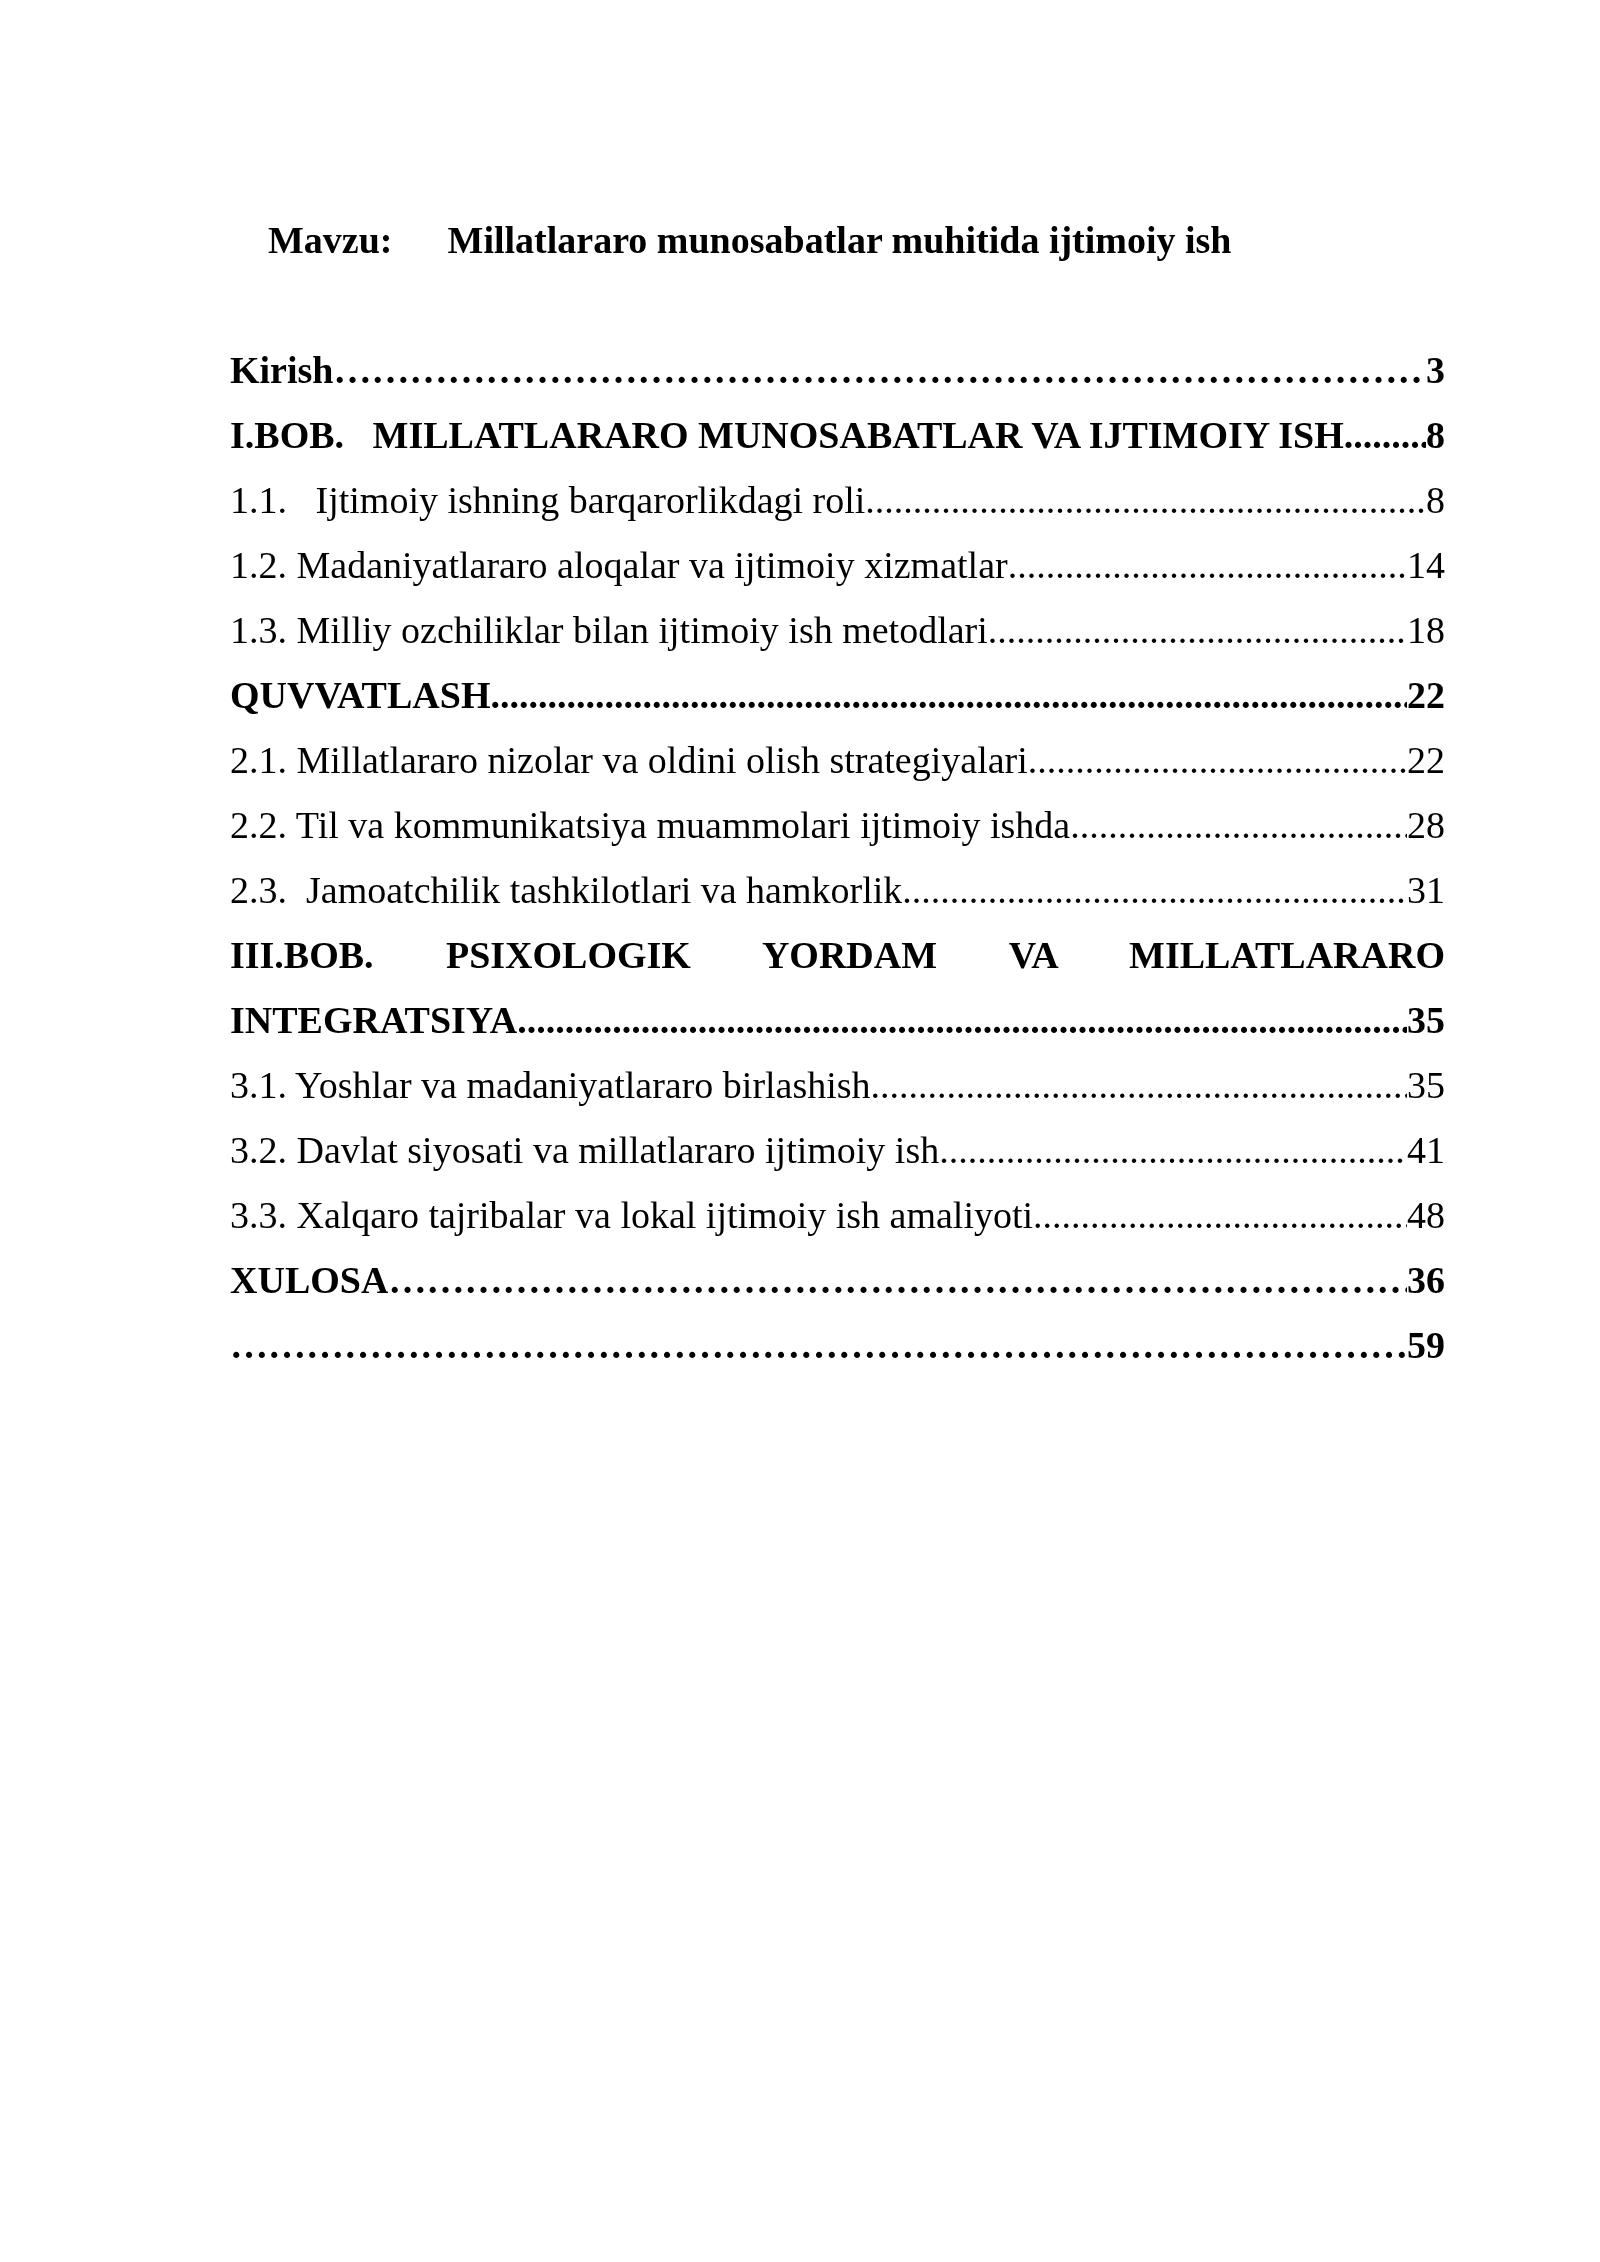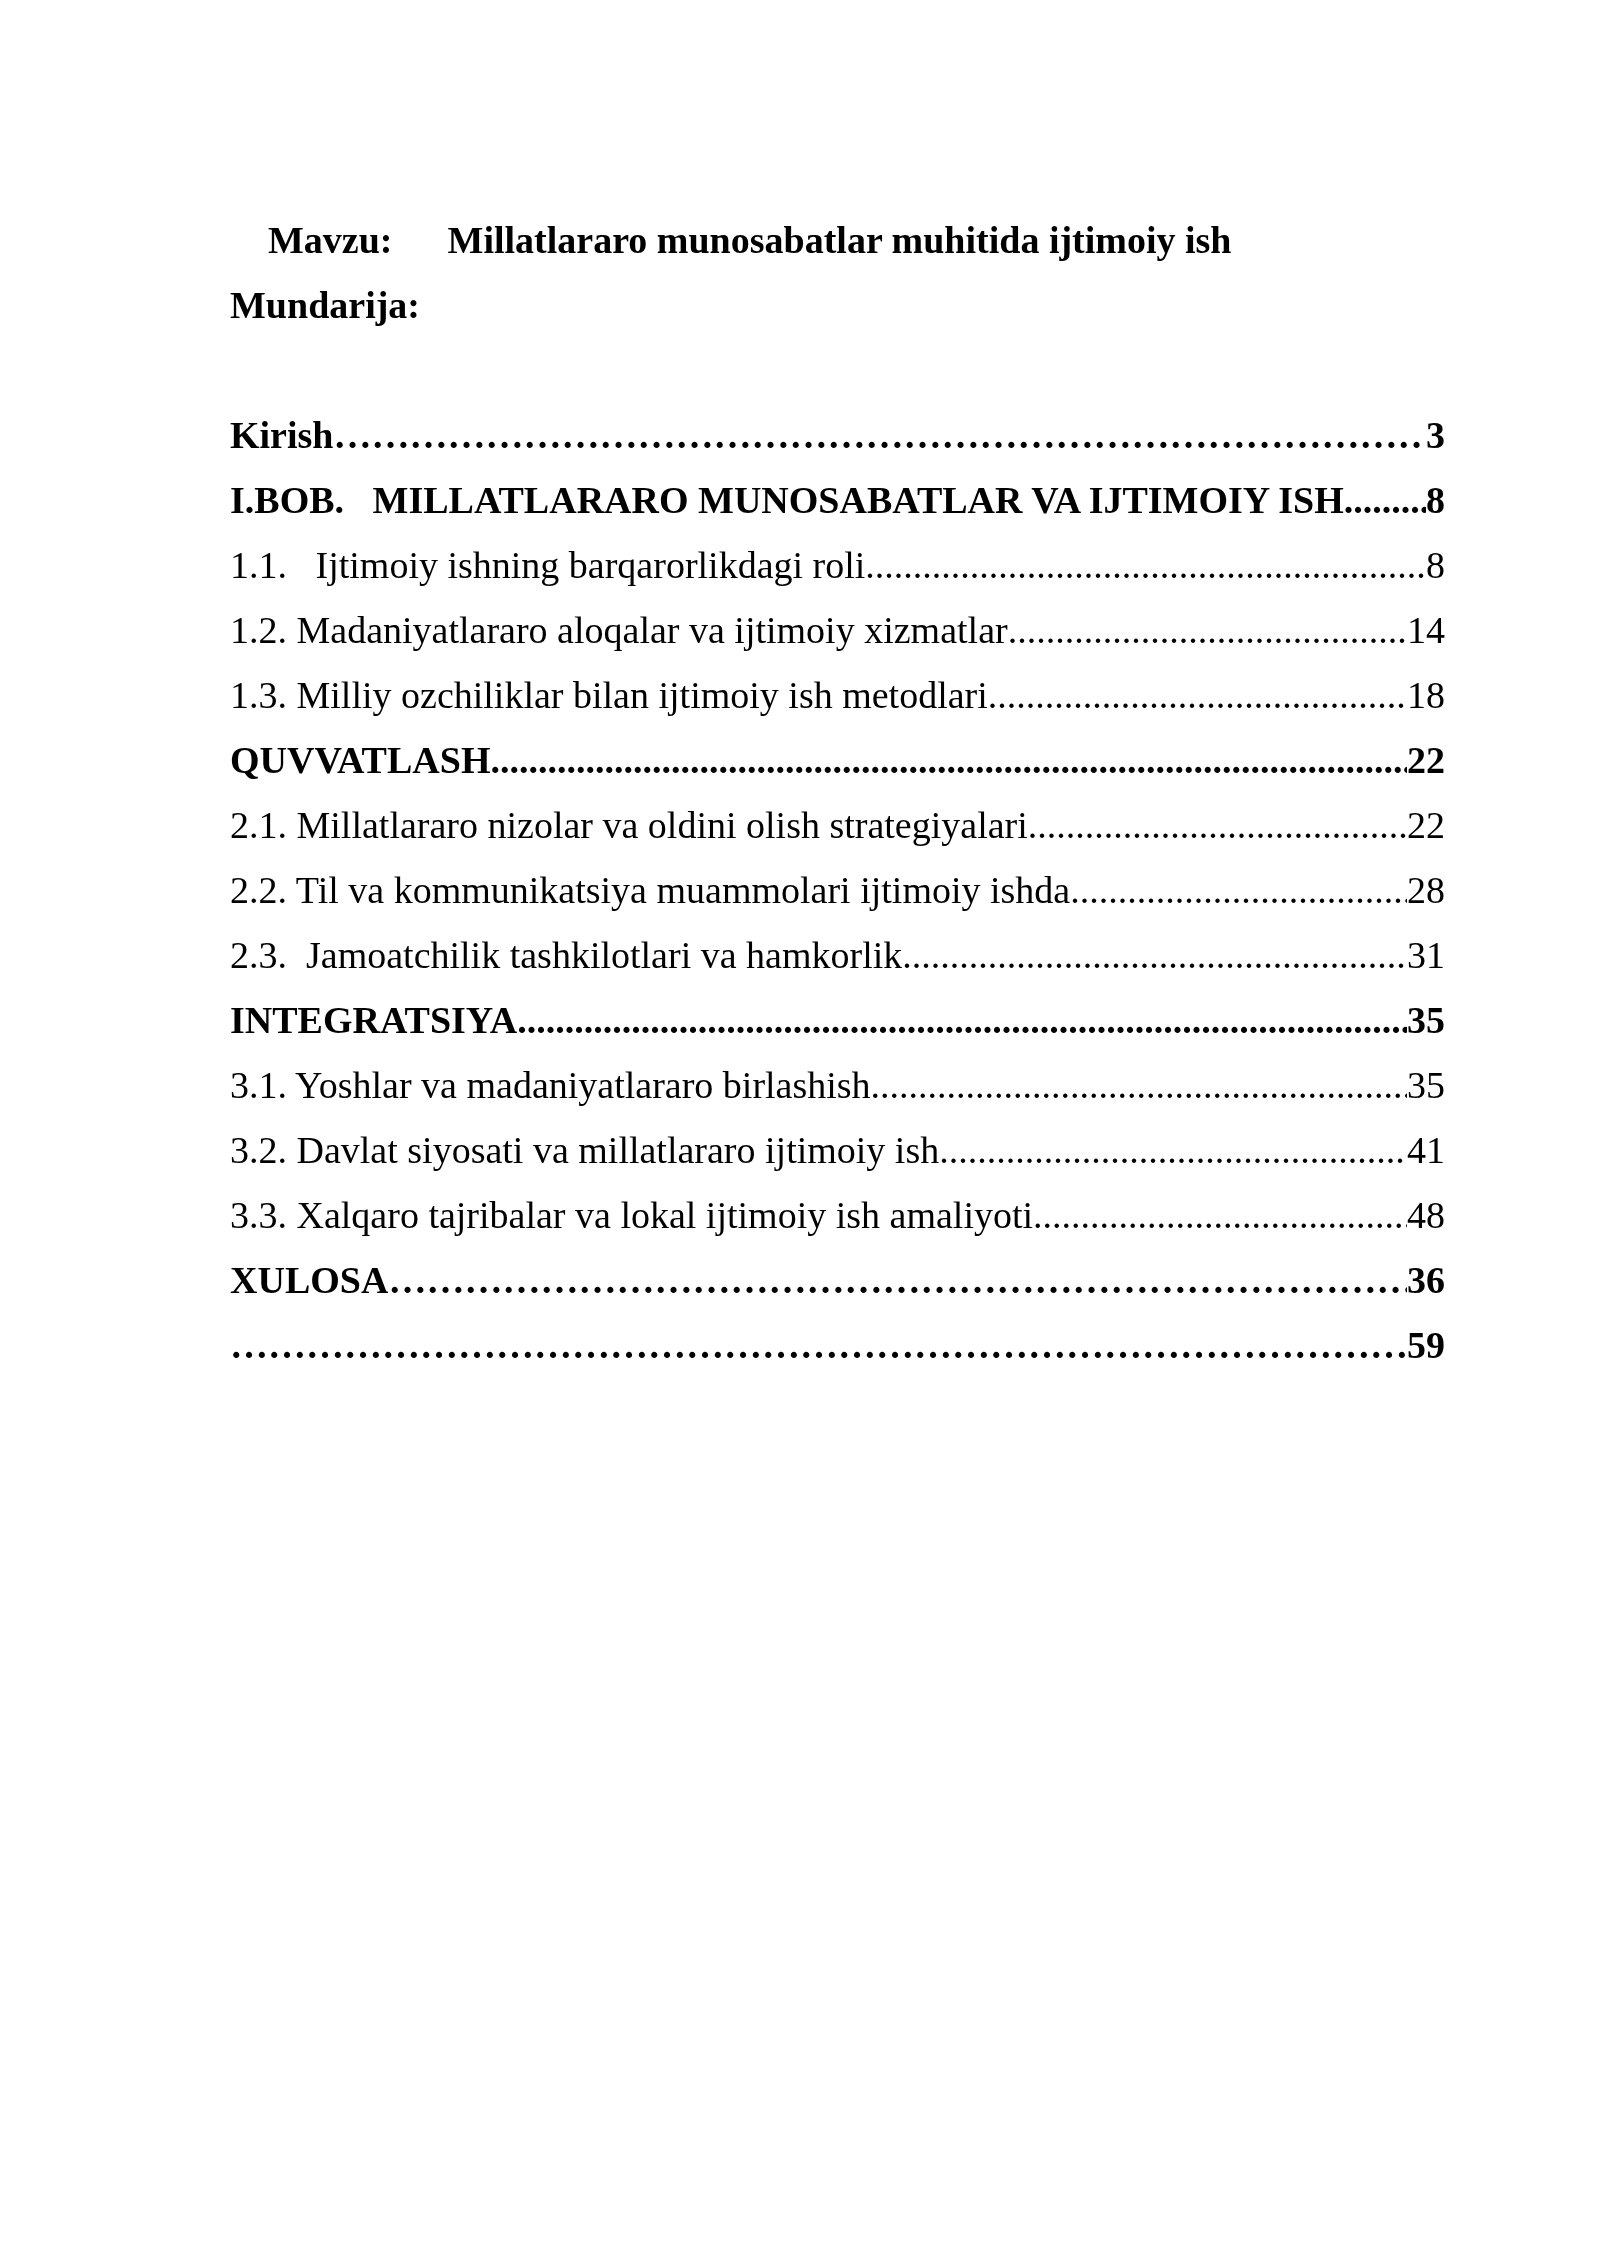--- a/index.html
+++ b/index.html
@@ -32,34 +32,34 @@
 <body>
 
 <div class="doc">
 
   <div class="line center bold">
     <span>Mavzu:</span><span class="title-main">Millatlararo munosabatlar muhitida ijtimoiy ish</span>
   </div>
 
   <div class="spacer"></div>
 
-  <div class="line center bold">Mundarija:</div>
 
   <div class="spacer"></div>
 
   <div id="toc">
       <div class="line bold leader-row"><span class="lab">Kirish</span><span class="dots">……………………………………………………………………………………………………………………………………………………………………………………………………………………………………………………………………………………………………………………………………………………………………………………</span><span class="pg">3</span></div>
       <div class="line bold leader-row"><span class="lab">I.BOB.   MILLATLARARO MUNOSABATLAR VA IJTIMOIY ISH</span><span class="dots">............................................................................................................................................................................................................................................................................................................</span><span class="pg">8</span></div>
       <div class="line leader-row"><span class="lab">1.1.   Ijtimoiy ishning barqarorlikdagi roli</span><span class="dots">............................................................................................................................................................................................................................................................................................................</span><span class="pg">8</span></div>
       <div class="line leader-row"><span class="lab">1.2. Madaniyatlararo aloqalar va ijtimoiy xizmatlar</span><span class="dots">............................................................................................................................................................................................................................................................................................................</span><span class="pg">14</span></div>
       <div class="line leader-row"><span class="lab">1.3. Milliy ozchiliklar bilan ijtimoiy ish metodlari</span><span class="dots">............................................................................................................................................................................................................................................................................................................</span><span class="pg">18</span></div>
       <div class="line bold leader-row"><span class="lab">QUVVATLASH</span><span class="dots">............................................................................................................................................................................................................................................................................................................</span><span class="pg">22</span></div>
       <div class="line leader-row"><span class="lab">2.1. Millatlararo nizolar va oldini olish strategiyalari</span><span class="dots">............................................................................................................................................................................................................................................................................................................</span><span class="pg">22</span></div>
       <div class="line leader-row"><span class="lab">2.2. Til va kommunikatsiya muammolari ijtimoiy ishda</span><span class="dots">............................................................................................................................................................................................................................................................................................................</span><span class="pg">28</span></div>
       <div class="line leader-row"><span class="lab">2.3.  Jamoatchilik tashkilotlari va hamkorlik</span><span class="dots">............................................................................................................................................................................................................................................................................................................</span><span class="pg">31</span></div>
+      <div class="line bold justify">III.BOB. PSIXOLOGIK YORDAM VA MILLATLARARO</div>
       <div class="line bold leader-row"><span class="lab">INTEGRATSIYA</span><span class="dots">............................................................................................................................................................................................................................................................................................................</span><span class="pg">35</span></div>
       <div class="line leader-row"><span class="lab">3.1. Yoshlar va madaniyatlararo birlashish</span><span class="dots">............................................................................................................................................................................................................................................................................................................</span><span class="pg">35</span></div>
       <div class="line leader-row"><span class="lab">3.2. Davlat siyosati va millatlararo ijtimoiy ish</span><span class="dots">............................................................................................................................................................................................................................................................................................................</span><span class="pg">41</span></div>
       <div class="line leader-row"><span class="lab">3.3. Xalqaro tajribalar va lokal ijtimoiy ish amaliyoti</span><span class="dots">............................................................................................................................................................................................................................................................................................................</span><span class="pg">48</span></div>
       <div class="line bold leader-row"><span class="lab">XULOSA</span><span class="dots">……………………………………………………………………………………………………………………………………………………………………………………………………………………………………………………………………………………………………………………………………………………………………………………</span><span class="pg">36</span></div>
       <div class="line bold leader-row"><span class="dots">……………………………………………………………………………………………………………………………………………………………………………………………………………………………………………………………………………………………………………………………………………………………………………………</span><span class="pg">59</span></div>
     </div>
 
 </div>
 

